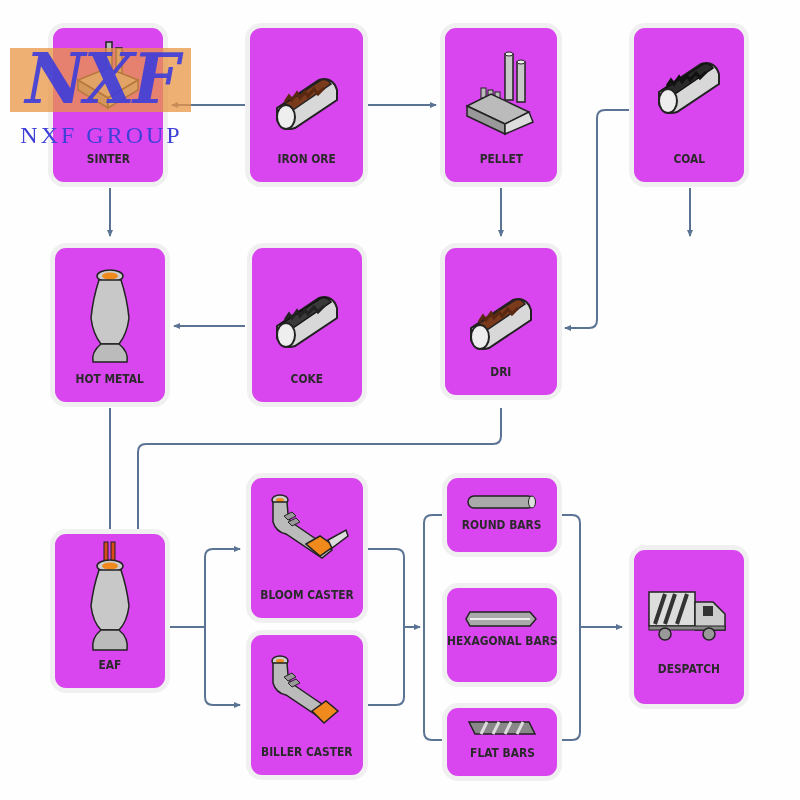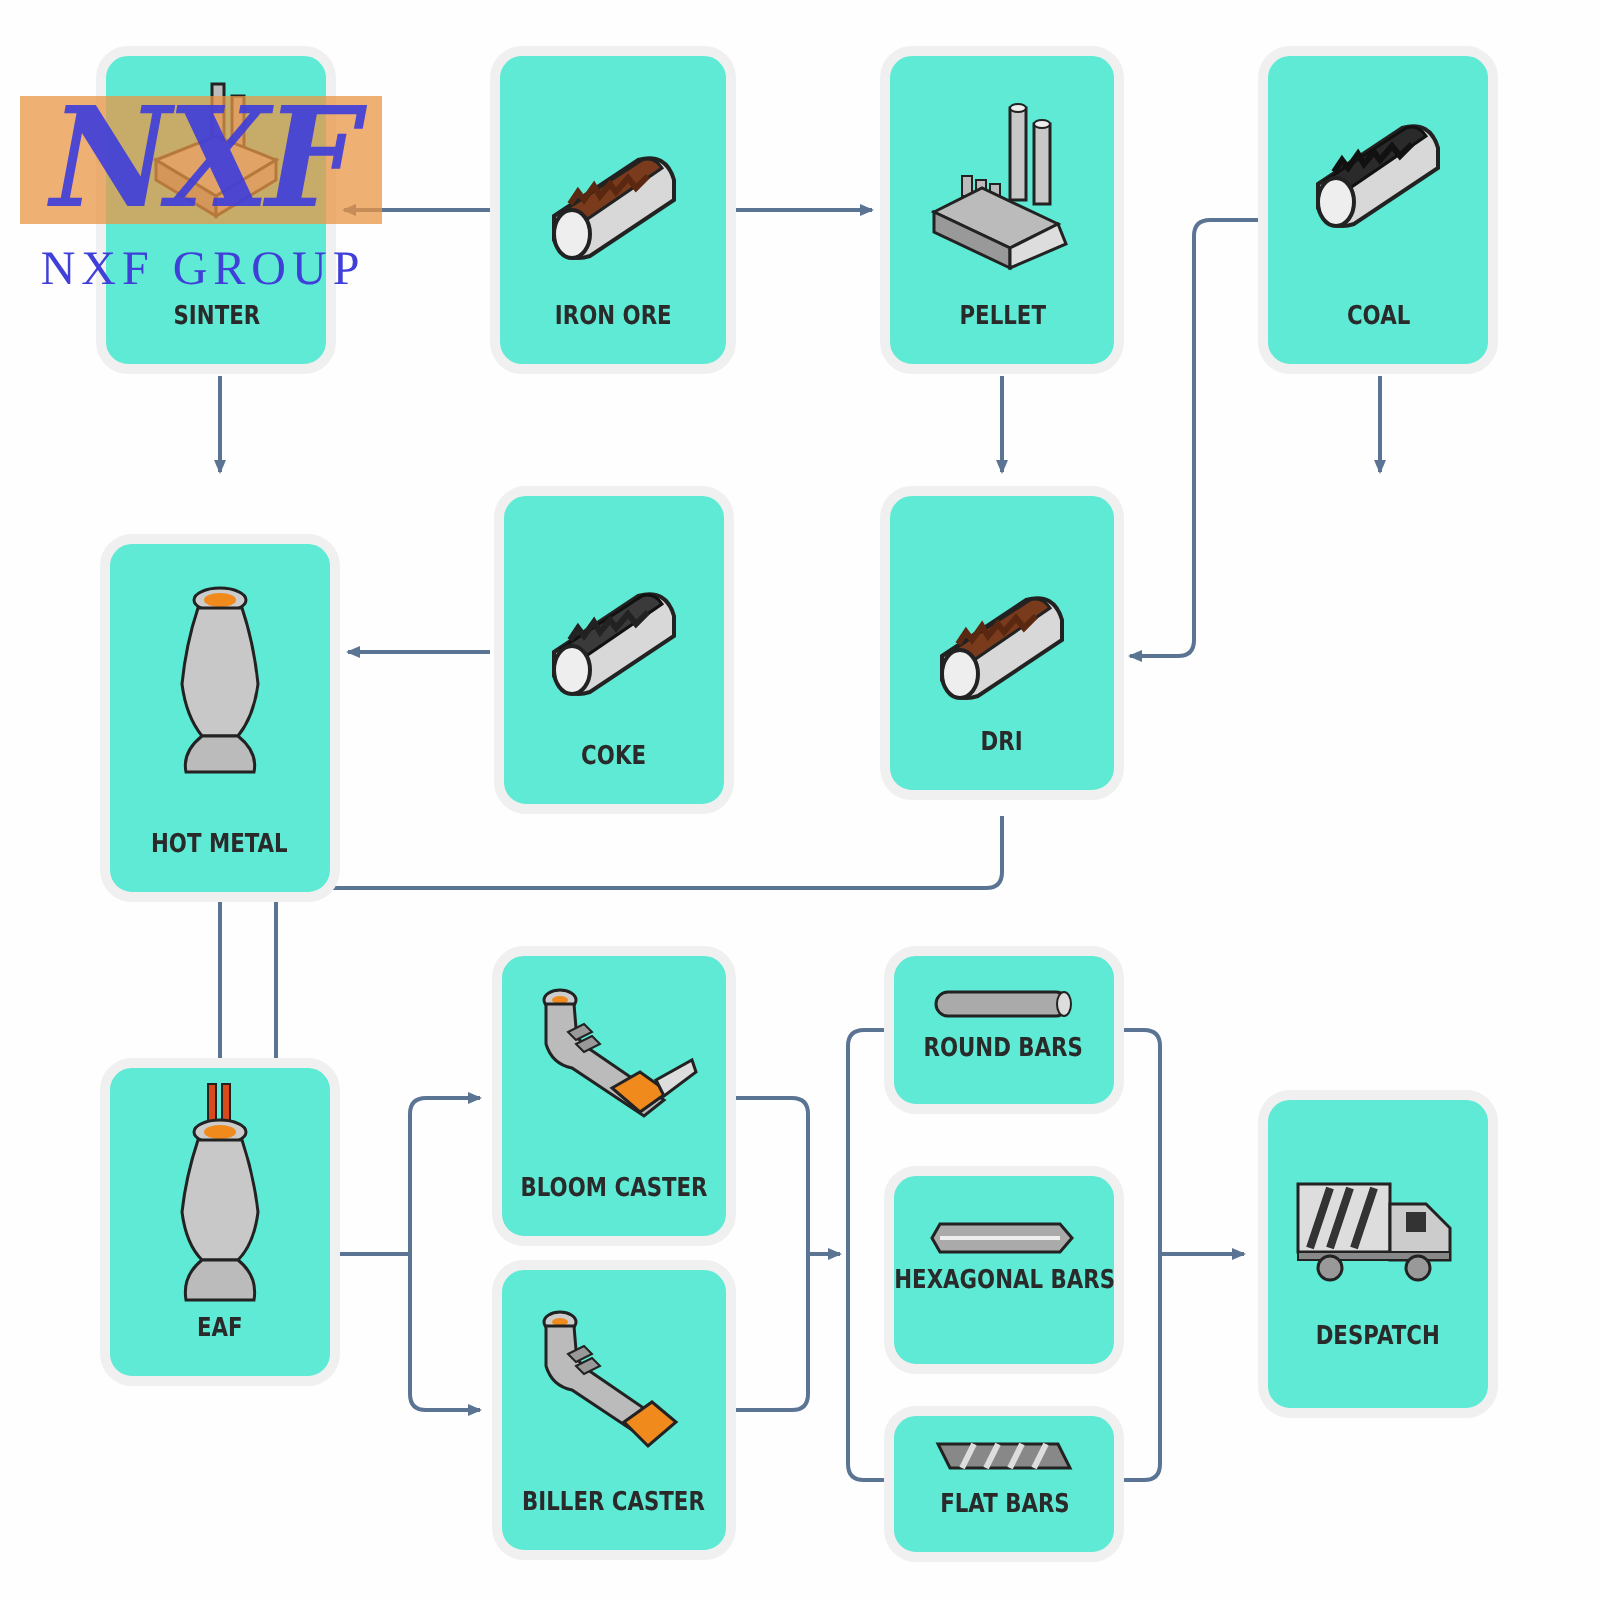--- a/index.html
+++ b/index.html
@@ -1,20 +1,20 @@
 <!DOCTYPE html>
 <html><head>
 <meta charset="utf-8">
 <style>
   html, body { margin: 0; padding: 0; background: #ffffff; }
   body { width: 800px; height: 800px; position: relative; overflow: hidden; font-family: "Liberation Sans", sans-serif; }
   .stage { position: absolute; left: 0; top: 0; width: 800px; height: 800px; background: #fefefe; }
   .card {
     position: absolute; box-sizing: border-box;
-    background: #5eead4; border: 5px solid #f0f0f0; border-radius: 16px;
+    background: #d946ef; border: 5px solid #f0f0f0; border-radius: 16px;
     display: flex; flex-direction: column; align-items: center; justify-content: flex-end;
   }
   .card .label {
     font-family: "DejaVu Sans", sans-serif; font-weight: bold; font-size: 13px;
     letter-spacing: 0px; color: #2a2a2a; transform: scaleX(0.82); white-space: nowrap;
     margin-bottom: 16px;
   }
   .card svg.icon { position: absolute; left: 50%; transform: translateX(-50%); }
   svg.conn { position: absolute; left: 0; top: 0; }
   .logo { position: absolute; left: 10px; top: 48px; width: 181px; height: 64px; background: rgba(233,150,70,0.75); }
@@ -100,21 +100,21 @@
   <div class="card" style="left:629px;top:23px;width:120px;height:164px;">
     <svg class="icon" width="80" height="70" viewBox="0 0 80 70" style="top:24px;">
       <path d="M10,40 L52,12 Q66,8 70,22 L70,32 L28,60 Q16,64 10,52 Z" fill="#d8d8d8" stroke="#222" stroke-width="2"></path>
       <path d="M14,38 L54,12 Q60,10 64,16 L26,42 Z" fill="#2a2a2a" stroke="#111" stroke-width="1.5"></path>
       <path d="M18,34 l4,-6 l3,4 l5,-7 l3,5 l5,-6 l3,4 l6,-7 l4,5 l6,-6" fill="none" stroke="#111" stroke-width="3"></path>
       <ellipse cx="19" cy="49" rx="9" ry="12" fill="#eee" stroke="#222" stroke-width="2"></ellipse>
     </svg>
     <span class="label">COAL</span>
   </div>
 
-  <div class="card" style="left:50px;top:243px;width:120px;height:184px;margin-top:24px;">
+  <div class="card" style="left:50px;top:243px;width:120px;height:164px;">
     <svg class="icon" width="50" height="100" viewBox="0 0 50 100" style="top:20px;">
       <ellipse cx="25" cy="8" rx="13" ry="6" fill="#ccc" stroke="#222" stroke-width="1.5"></ellipse>
       <ellipse cx="25" cy="8" rx="8" ry="3.5" fill="#f08a1c"></ellipse>
       <path d="M14,12 Q8,30 6,50 Q8,66 16,76 L34,76 Q42,66 44,50 Q42,30 36,12 Z" fill="#c8c8c8" stroke="#222" stroke-width="1.5"></path>
       <path d="M16,76 Q6,84 8,94 L42,94 Q44,84 34,76 Z" fill="#bbb" stroke="#222" stroke-width="1.5"></path>
     </svg>
     <span class="label">HOT METAL</span>
   </div>
 
   <div class="card" style="left:247px;top:243px;width:120px;height:164px;">

